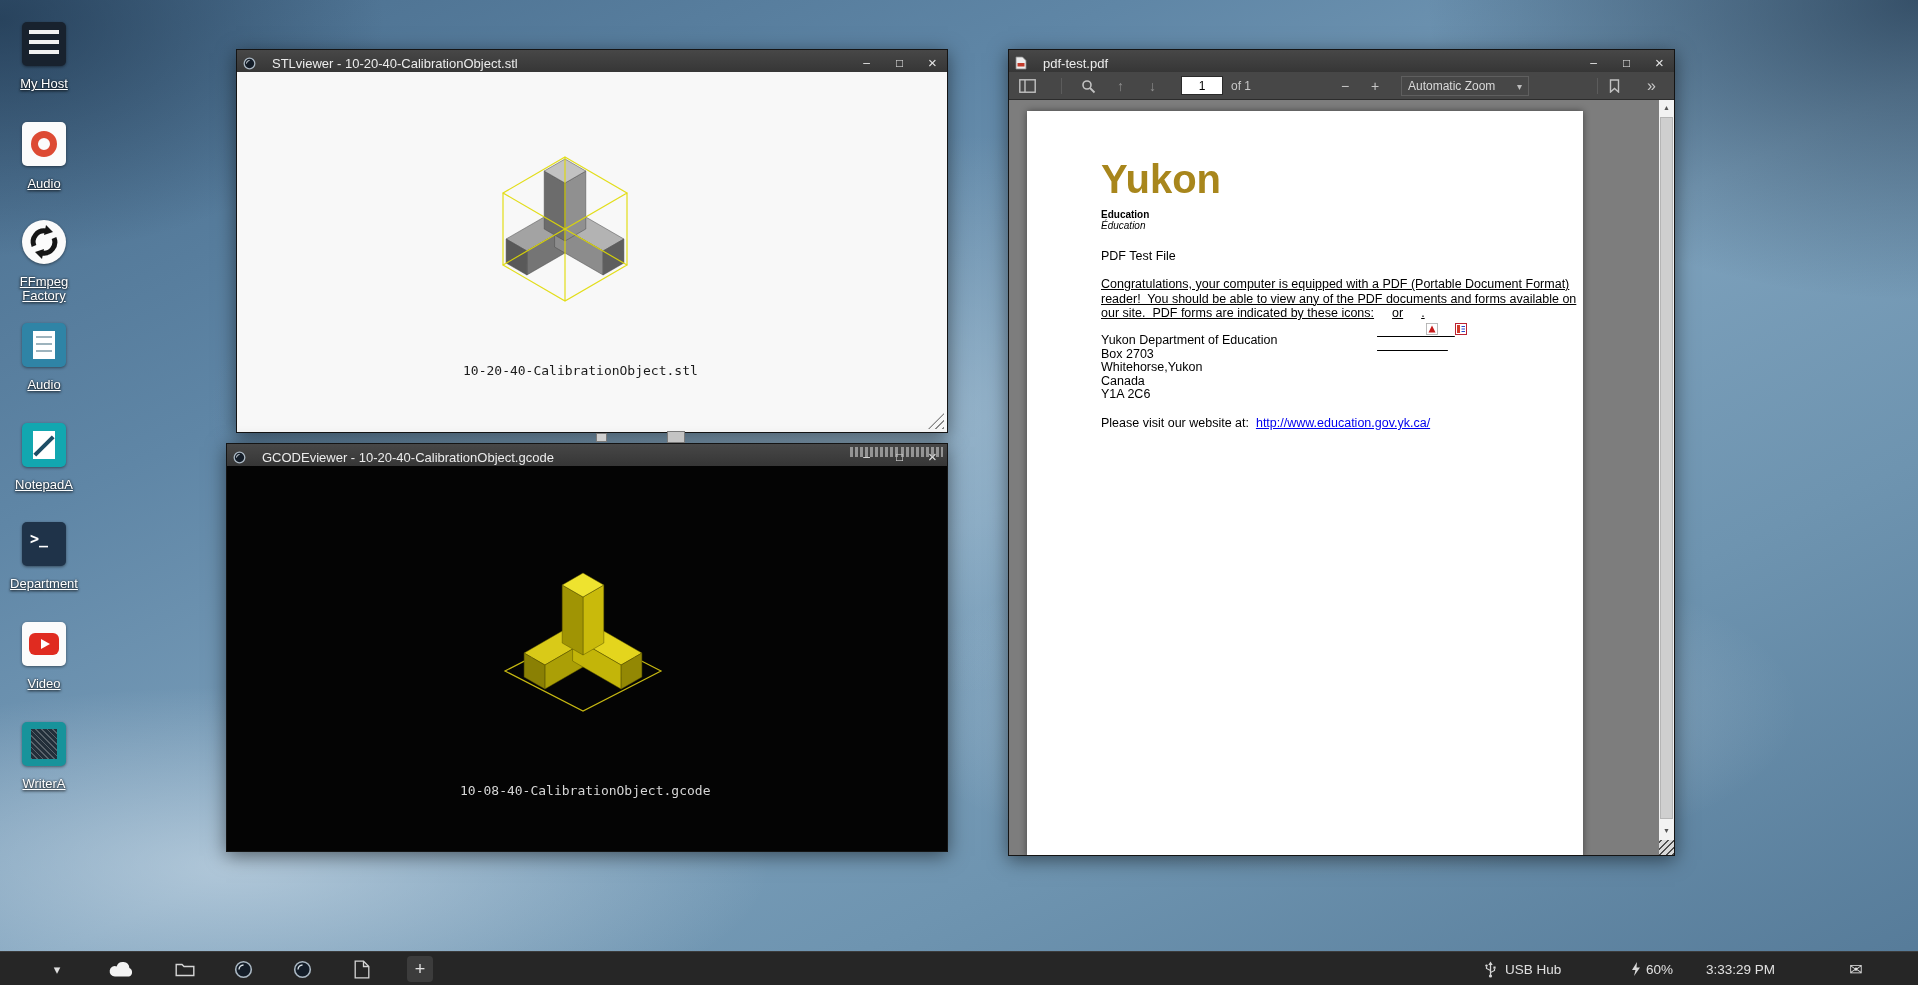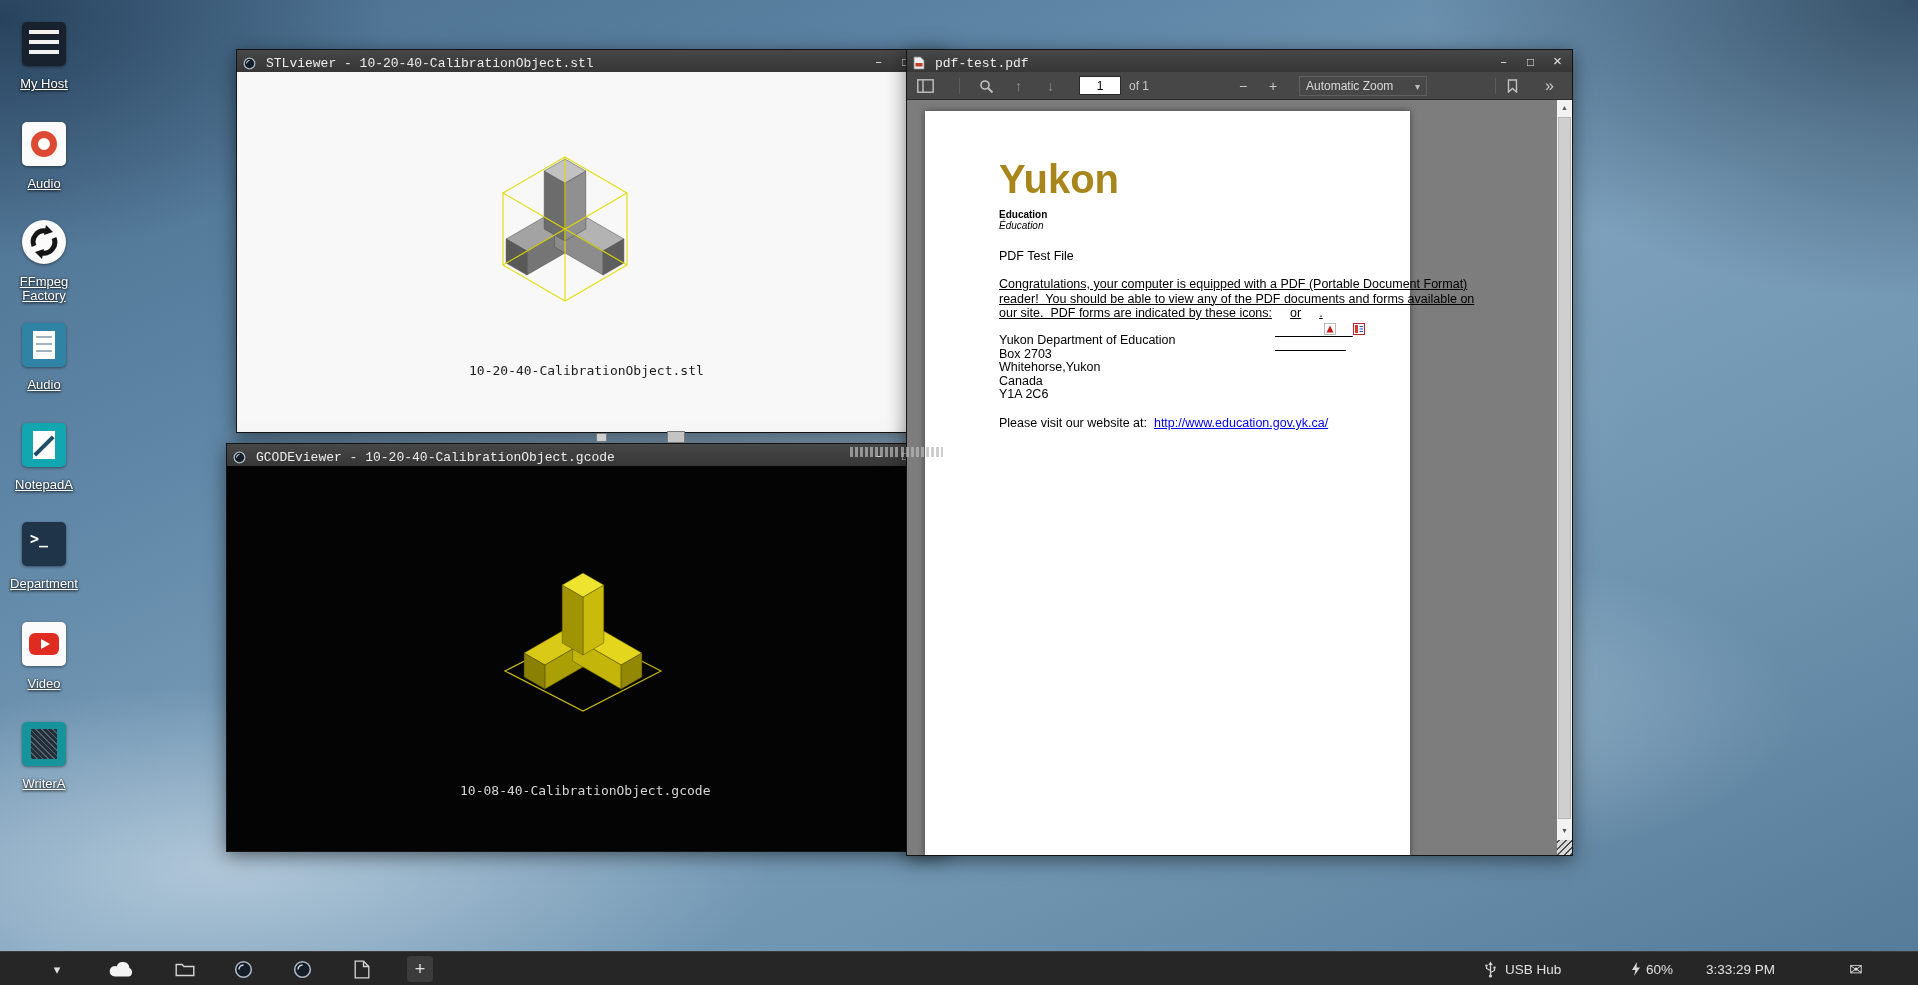--- a/index.html
+++ b/index.html
@@ -34,63 +34,63 @@
   .di-video { background:#fbfbfb; }
   .di-video .rr { position:absolute; left:7px; top:11px; width:30px; height:22px; background:#e02b20; border-radius:6px; }
   .di-video .tri { position:absolute; left:19px; top:17px; border-left:9px solid #fff; border-top:5px solid transparent; border-bottom:5px solid transparent; }
   .di-writer { background:#17939b; }
   .di-writer .doc { position:absolute; left:9px; top:7px; width:26px; height:30px; background:#222f3a;
     background-image:repeating-linear-gradient(45deg, rgba(255,255,255,.25) 0 1px, transparent 1px 4px); }
 
   
   .window { position:absolute; border:1px solid #141414; box-shadow:0 4px 18px rgba(0,0,0,.5); }
   .titlebar { position:absolute; left:0; right:0; top:0; height:26px; background:linear-gradient(#474747,#333);
-    display:flex; align-items:center; padding:0 6px; gap:10px;font-family:Liberation Mono, monospace; }
+    display:flex; align-items:center; padding:0 6px; gap:16px; }
   .tb-title { color:#ececec; font-size:13px; flex:1; white-space:nowrap; overflow:hidden; }
   .tb-btn { width:17px; text-align:center; color:#e6e6e6; font-size:12px; line-height:20px; cursor:pointer; }
   .tb-btn.close { font-size:15px; }
 
   
   .win-stl { left:236px; top:49px; width:712px; height:384px; z-index:2; background:#f8f8f8; }
   .stl-body { position:absolute; left:0; right:0; top:22px; bottom:0; background:#f8f8f8; overflow:hidden; }
   .mono-block { position:absolute; font-family:"DejaVu Sans Mono",monospace; font-size:13px; line-height:14px; color:#1c1c1c; white-space:pre; }
-  .stl-text { left:232px; top:264px; }
+  .stl-text { left:226px; top:264px; }
   .stl-text .path { margin-top:6px; }
   .grip { position:absolute; right:3px; bottom:3px; width:16px; height:16px;
     background:repeating-linear-gradient(315deg, #8a8a8a 0 2px, transparent 2px 5px);
     clip-path:polygon(100% 0, 100% 100%, 0 100%); cursor:nwse-resize; }
 
   
   .win-gcode { left:226px; top:443px; width:722px; height:409px; z-index:3; background:#050505; }
   .gcode-body { position:absolute; left:0; right:0; top:22px; bottom:0; background:#040404; overflow:hidden; }
   .gcode-text { left:233px; top:287px; color:#d6d6d6; line-height:15px; }
   .gcode-text .path { margin-top:13px; }
 
   
   .frag { position:absolute; z-index:4; }
   .frag-box1 { left:596px; top:433px; width:11px; height:9px; background:#cfcfcf; border:1px solid #7a7a7a; }
   .frag-box2 { left:667px; top:431px; width:18px; height:12px; background:#c4c4c4; border:1px solid #7a7a7a; }
   .frag-t { height:10px; top:447px; opacity:.7; background:repeating-linear-gradient(90deg,#b9b9b9 0 3px, transparent 3px 5px); }
   .frag-t1 { left:850px; width:48px; }
   .frag-t2 { left:901px; width:42px; }
 
   
-  .win-pdf { left:906px; top:49px; width:667px; height:807px; z-index:3; background:#7d7d7d;padding-left:20px; }
+  .win-pdf { left:1008px; top:49px; width:667px; height:807px; z-index:3; background:#7d7d7d;padding-left:20px; }
   .pdf-toolbar { position:absolute; left:0; right:0; top:22px; height:28px; background:#474747; border-bottom:1px solid #2c2c2c; }
   .pt { position:absolute; top:0; height:28px; display:flex; align-items:center; color:#c8c8c8; cursor:pointer; }
   .pt-sep { position:absolute; top:6px; width:1px; height:16px; background:#5c5c5c; }
   .page-input { position:absolute; left:172px; top:4px; width:42px; height:19px; background:#fff; border:1px solid #2a2a2a;
     font-size:12px; text-align:center; color:#000; }
   .pt-of { left:222px; font-size:12px; cursor:default; }
   .pt-glyph { font-size:14px; }
   .zoom-select { position:absolute; left:392px; top:4px; width:128px; height:20px; background:#474747; border:1px solid #5f5f5f;
     display:flex; align-items:center; padding:0 6px; color:#d9d9d9; font-size:12px; cursor:pointer; }
   .zoom-select .caret { margin-left:auto; font-size:10px; color:#bdbdbd; }
   .pdf-body { position:absolute; left:0; right:0; top:50px; bottom:0; background:#7d7d7d; overflow:hidden; }
-  .pdf-page { position:absolute; left:18px; top:11px; width:485px; height:746px; background:#fff; box-shadow:0 0 7px rgba(0,0,0,.45); }
+  .pdf-page { position:absolute; left:18px; top:11px; width:556px; height:746px; background:#fff; box-shadow:0 0 7px rgba(0,0,0,.45); }
 
   .pdf-scrollbar { position:absolute; right:0; top:0; width:15px; bottom:0; background:#f2f2f2; }
   .sb-arrow { position:absolute; left:0; width:15px; height:16px; font-size:7px; color:#555; text-align:center; line-height:16px; cursor:pointer; }
   .sb-up { top:0; } .sb-down { bottom:16px; }
   .sb-thumb { position:absolute; left:1px; width:13px; top:17px; height:702px; background:#cfcfcf; border:1px solid #b5b5b5; cursor:grab; }
   .pdf-grip { position:absolute; right:0; bottom:0; width:15px; height:15px; background:#d9d9d9;
     background-image:repeating-linear-gradient(315deg, #4d4d4d 0 1.6px, transparent 1.6px 4.6px); cursor:nwse-resize; }
 
   
   .doc-el { position:absolute; color:#000; font-size:12.5px; }

